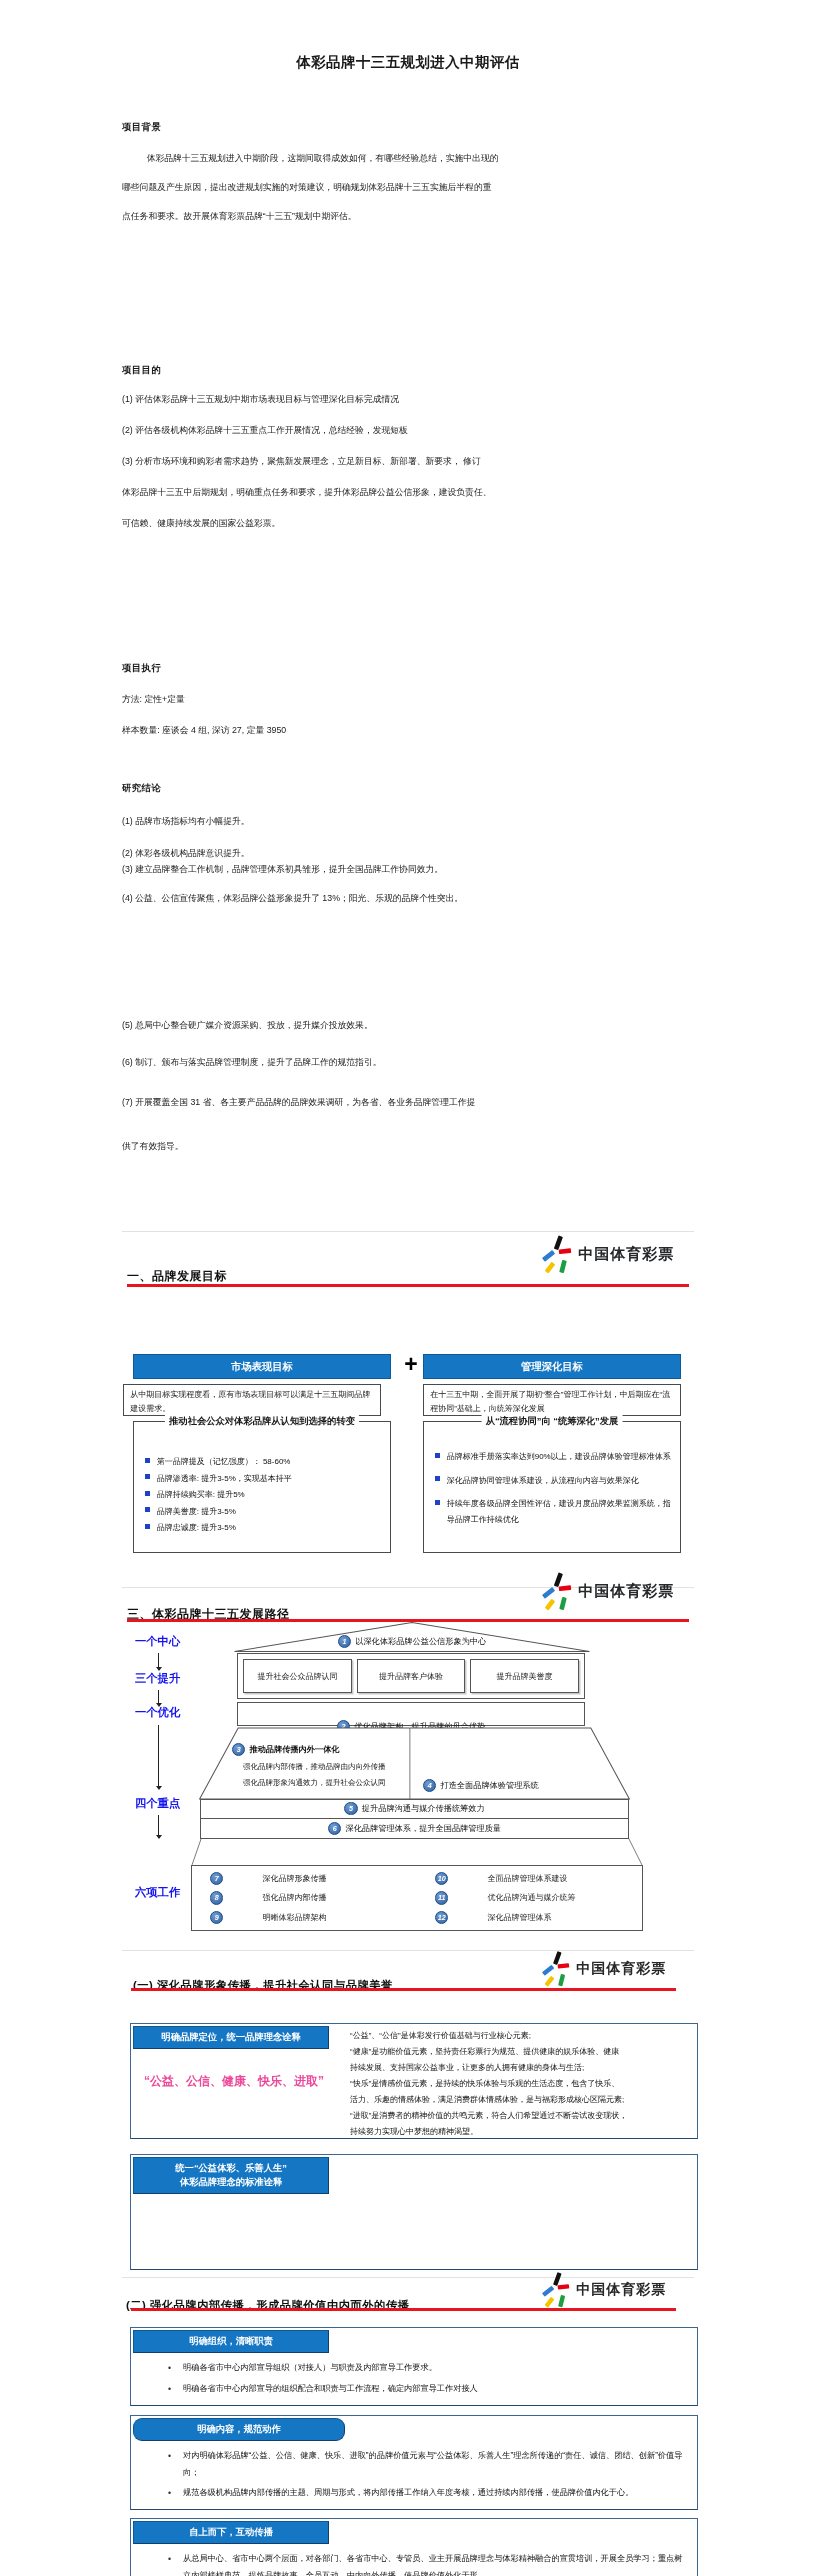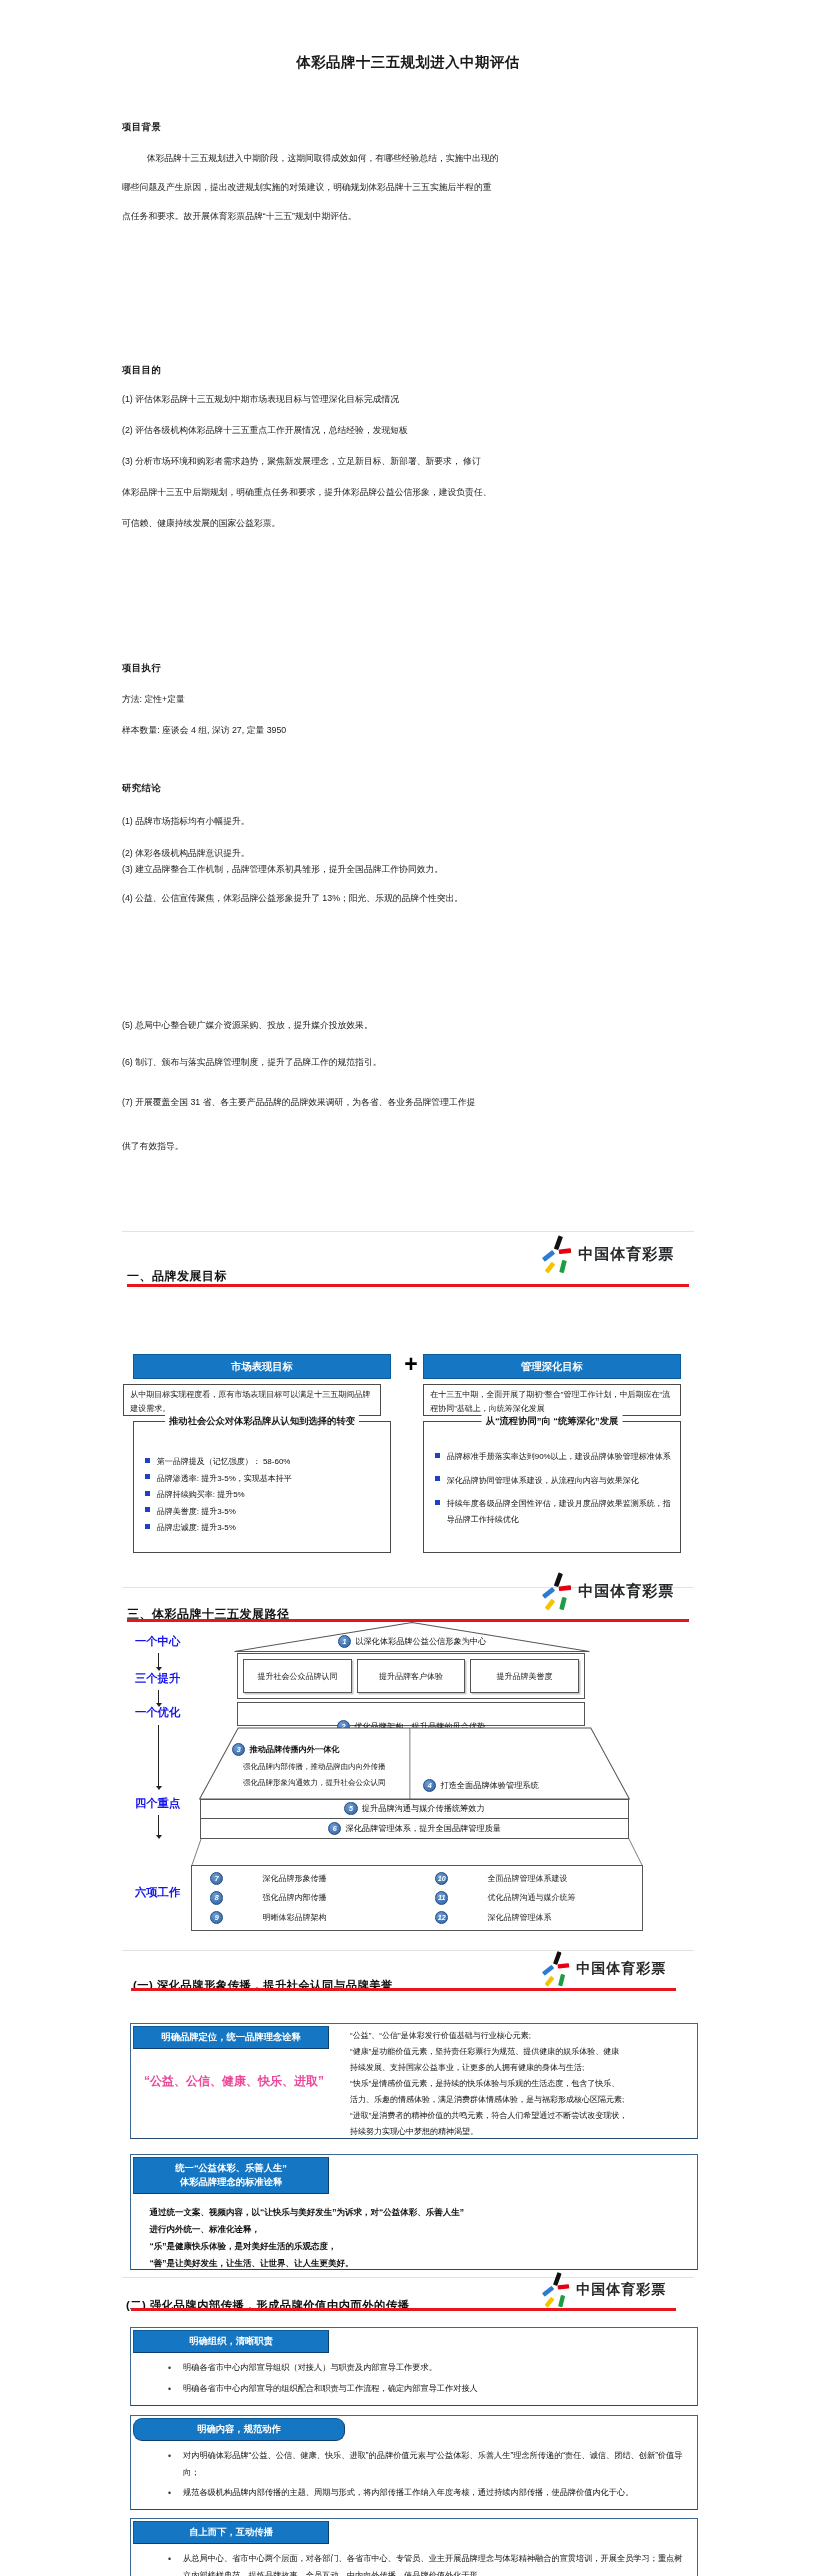--- a/index.html
+++ b/index.html
@@ -289,26 +289,20 @@
         <div>“进取”是消费者的精神价值的共鸣元素，符合人们希望通过不断尝试改变现状，</div>
         <div>持续努力实现心中梦想的精神渴望。</div>
       </div>
     </div>
 
     <div class="bigbox" style="left:130px;top:203px;width:568px;height:116px;">
       <div class="tab" style="left:2.1px;top:2.1px;width:196px;height:37px;flex-direction:column;">
         <span>统一“公益体彩、乐善人生”</span>
         <span>体彩品牌理念的标准诠释</span>
       </div>
-      <div class="btext" style="left:18.5px;top:49px;width:536px;">
-        <div>通过统一文案、视频内容，以“让快乐与美好发生”为诉求，对“公益体彩、乐善人生”</div>
-        <div>进行内外统一、标准化诠释，</div>
-        <div>“乐”是健康快乐体验，是对美好生活的乐观态度，</div>
-        <div>“善”是让美好发生，让生活、让世界、让人生更美好。</div>
-      </div>
     </div>
   </div>
 
   <div class="hair" style="top:2277px;"></div>
   <div class="slide" style="top:2277px;height:404px;">
     <div class="sl-title" style="left:126px;top:10.3px;font-size:11.3px;">(二) 强化品牌内部传播，形成品牌价值由内而外的传播</div>
     <div class="logo" style="left:542px;top:-5.2px;">
       <svg width="28" height="36" viewBox="0 0 64 80">
         <rect x="30" y="0" width="10" height="30" rx="2" fill="#111" transform="rotate(20 35 15)"></rect>
         <rect x="36" y="28" width="26" height="10" rx="2" fill="#e60012" transform="rotate(-6 49 33)"></rect>

